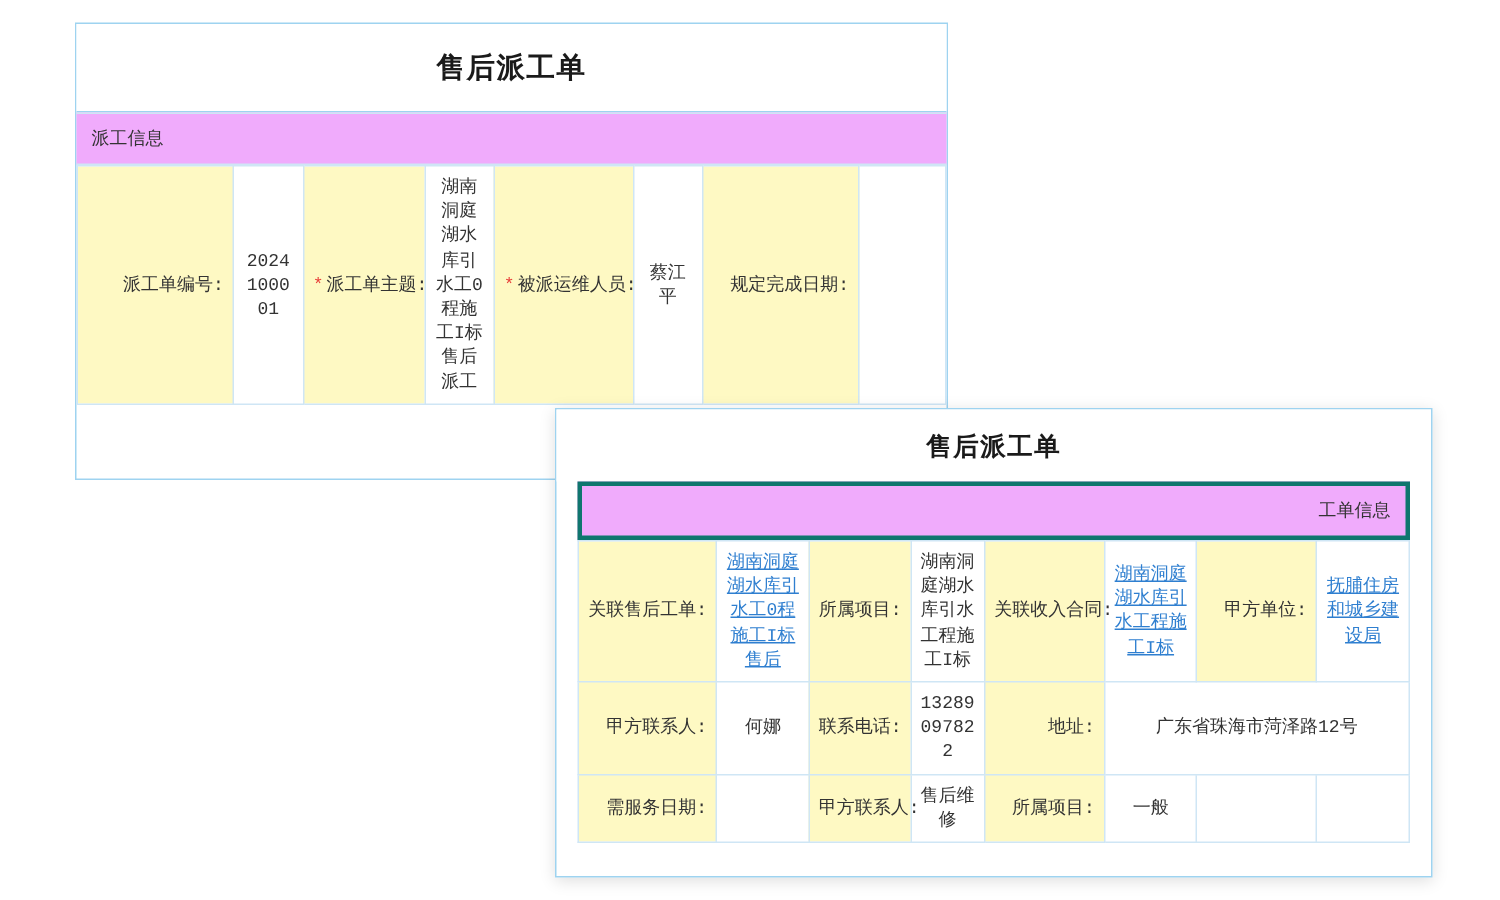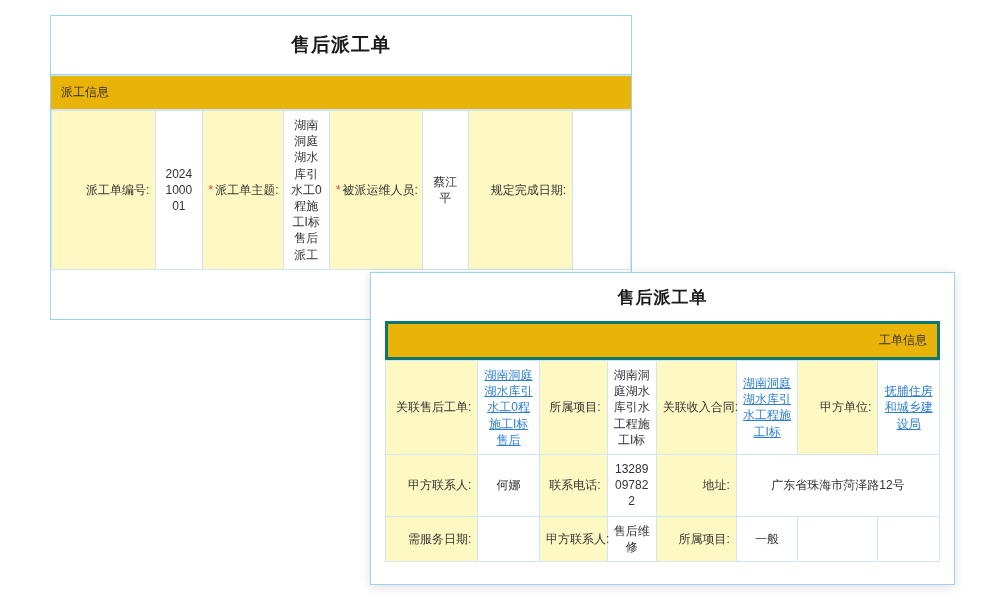--- a/index.html
+++ b/index.html
@@ -8,20 +8,21 @@
     background: #ffffff;
     width: 1000px;
     height: 600px;
     font-family: "Liberation Sans", sans-serif;
   }
   .stage {
     position: relative;
     width: 1000px;
     height: 600px;
     overflow: hidden;
+    font-family: Liberation Mono, monospace;
   }
   .card {
     position: absolute;
     background: #ffffff;
     border: 1px solid #9ed3f0;
     box-sizing: border-box;
   }
   .card-back {
     left: 50px;
     top: 15px;
@@ -49,21 +50,21 @@
     color: #1a1a1a;
     letter-spacing: 1px;
   }
   .card-front .title-bar {
     height: 48px;
     border-bottom: none;
   }
   .card-front .title-bar .title { font-size: 17px; }
 
   .section-head {
-    background: #eab308;
+    background: #f0abfc;
     border-top: 1px solid #cfe6f5;
     border-bottom: 1px solid #cfe6f5;
     font-size: 12px;
     color: #333;
     padding: 8px 10px;
     box-sizing: border-box;
   }
   .card-front .section-head {
     margin: 0 14px;
     border: 3px solid #0f766e;

